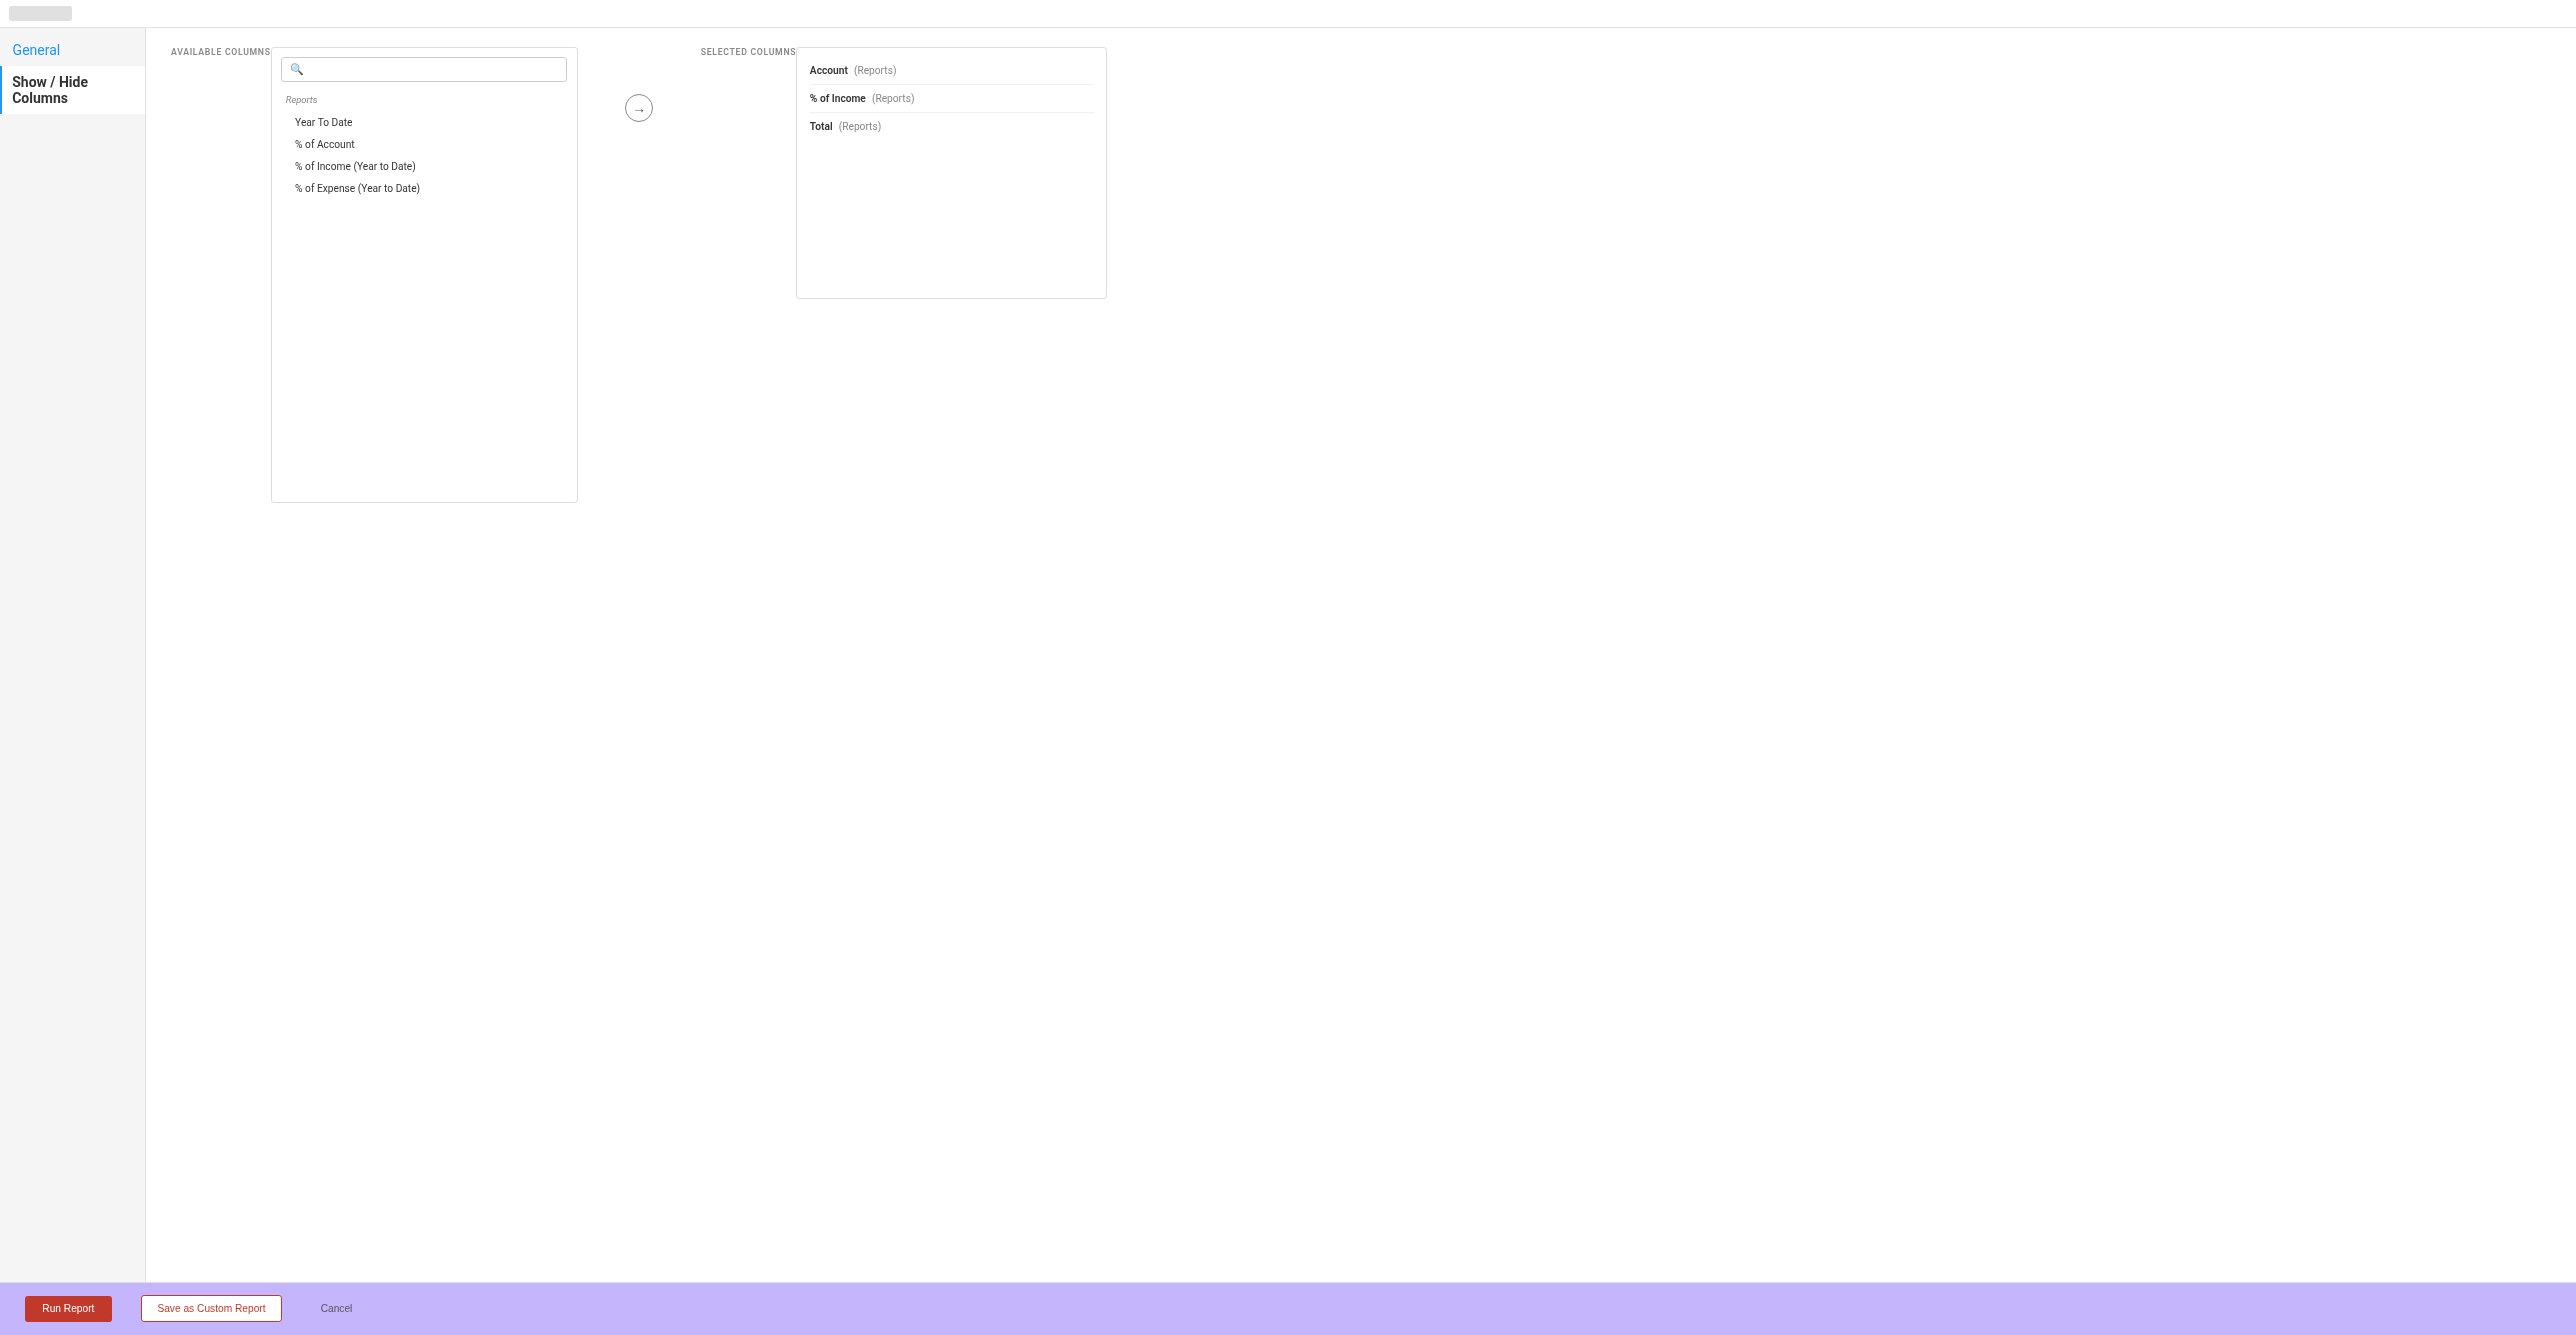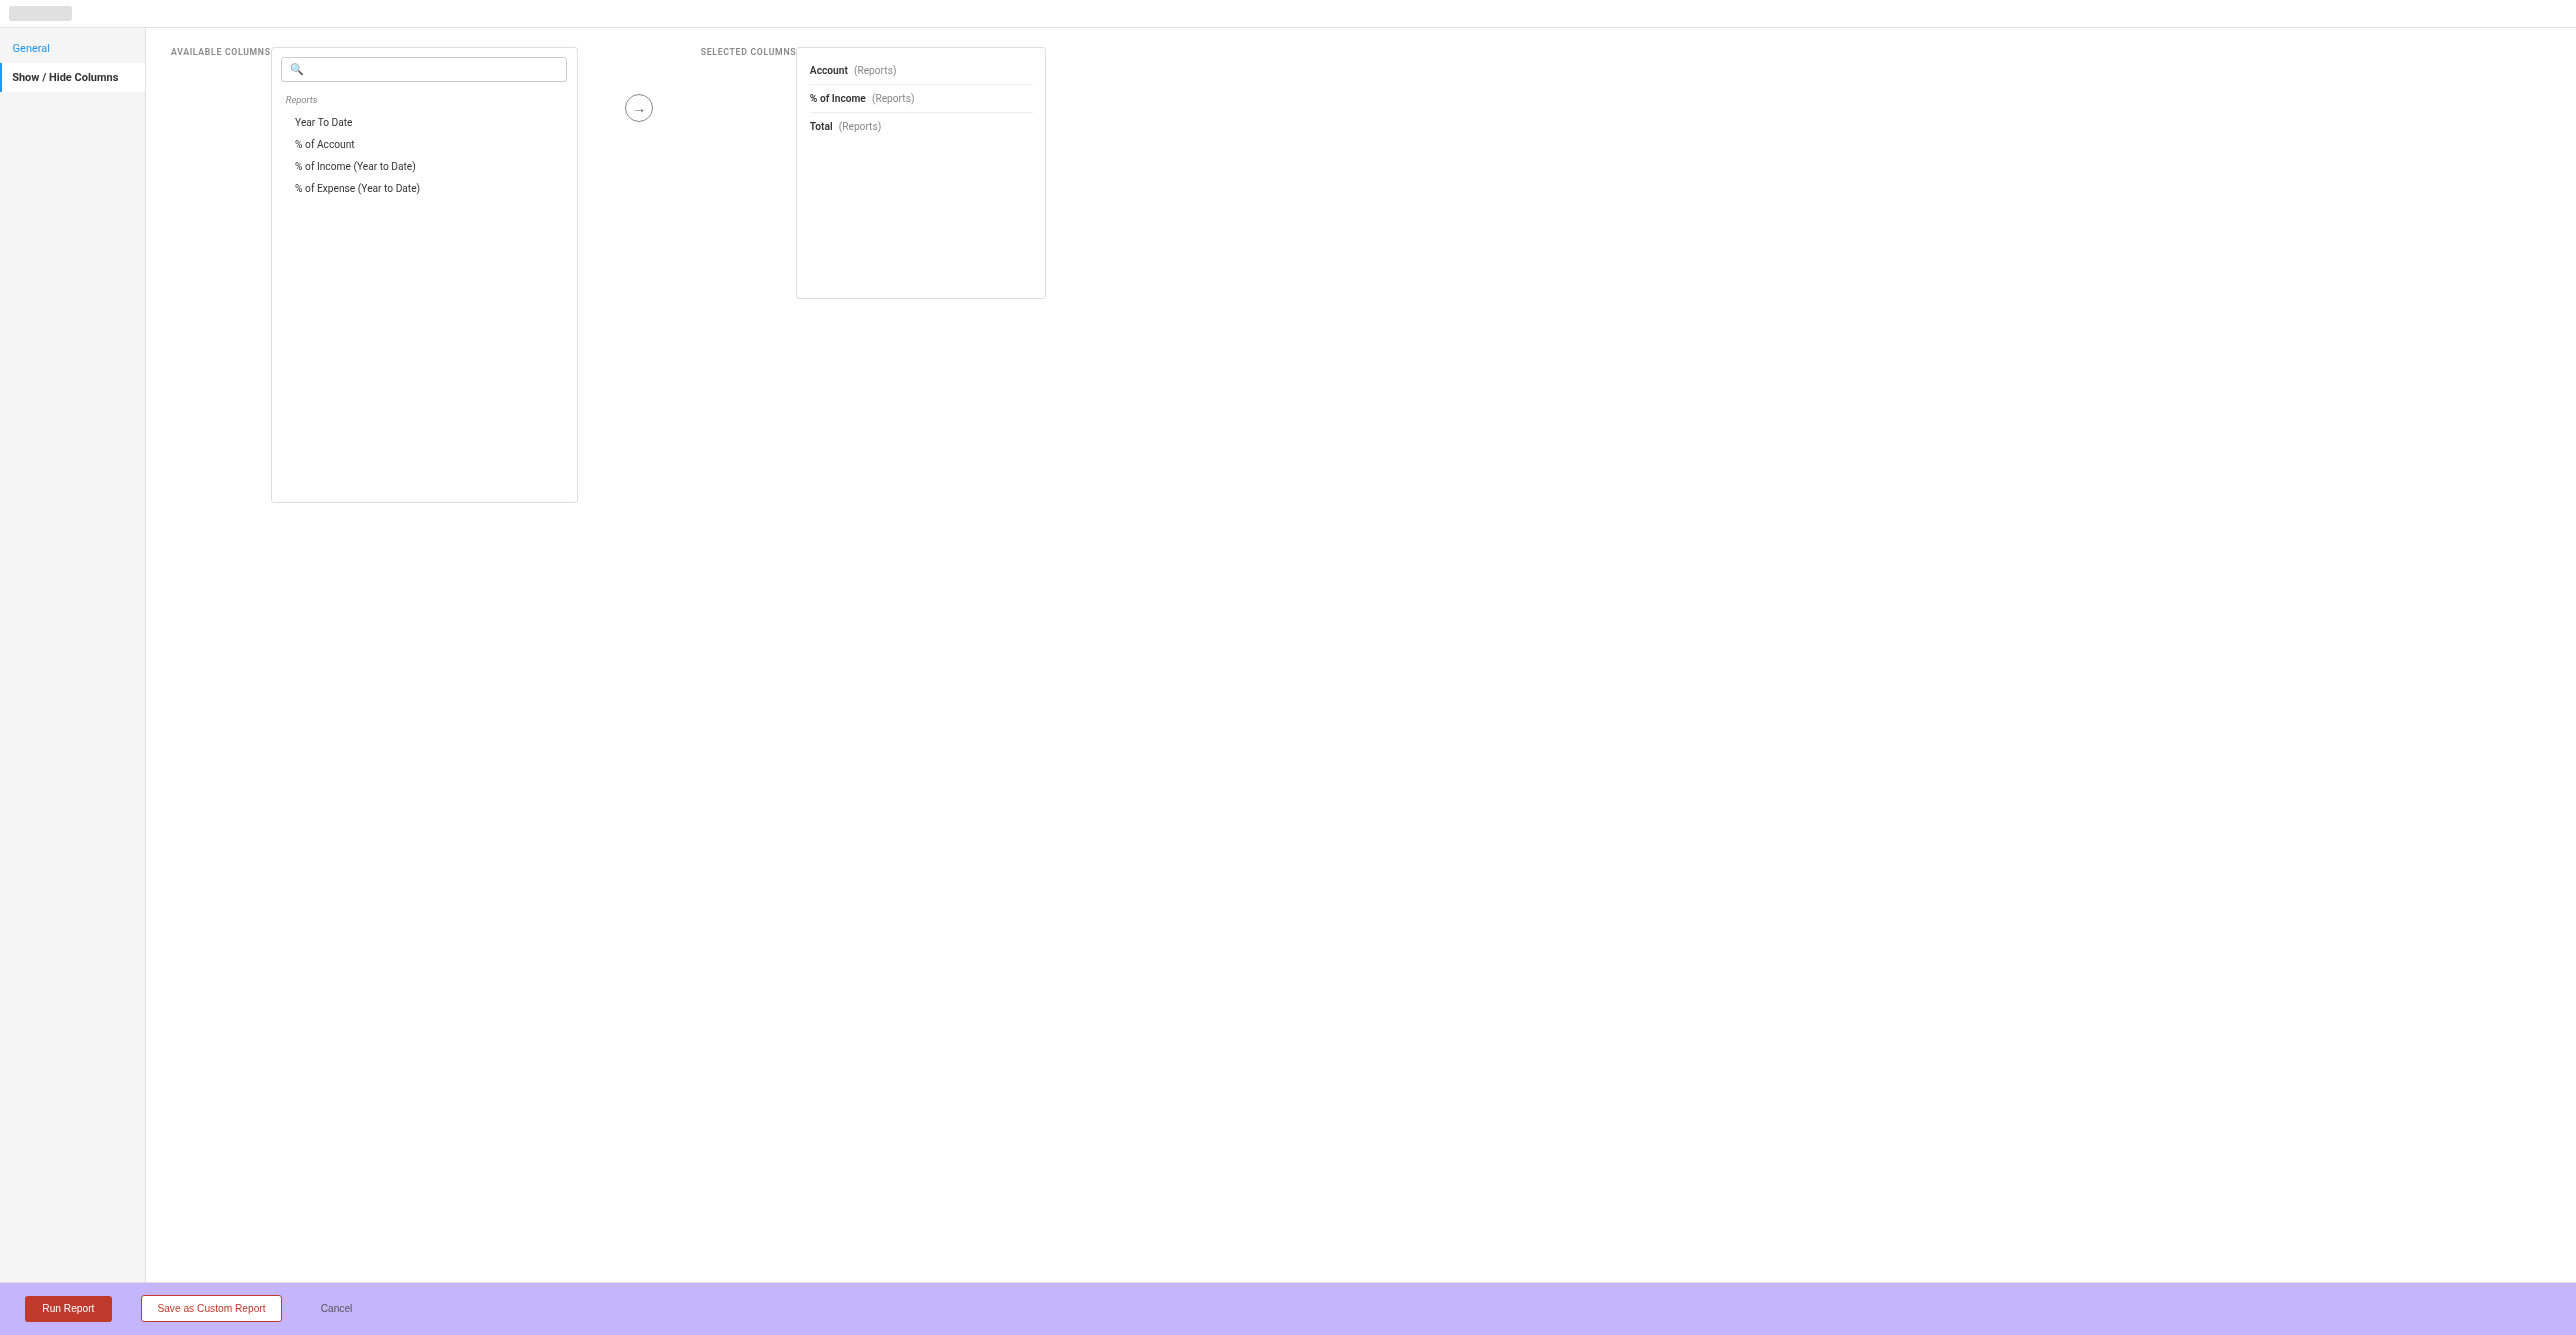--- a/index.html
+++ b/index.html
@@ -36,21 +36,21 @@
     .sidebar {
       width: 146px;
       background: #f5f5f5;
       border-right: 0.8px solid #e0e0e0;
       padding-top: 6.3px;
       flex-shrink: 0;
     }
 
     .sidebar-item {
       padding: 7.9px 12.6px;
-      font-size: 11px;
+      font-size: 14px;
       cursor: pointer;
       color: #333;
     }
 
     .sidebar-item.active {
       color: #2196F3;
     }
 
     .sidebar-item.selected {
       background: #fff;
@@ -160,21 +160,21 @@
       display: flex;
       align-items: center;
       justify-content: center;
       cursor: pointer;
       color: #555;
       font-size: 14px;
     }
 
     
     .selected-box {
-      width: 250px;
+      width: 311px;
       min-height: 252px;
       border: 0.8px solid #ddd;
       border-radius: 3.1px;
       background: #fff;
       padding: 9.4px 12.6px;
     }
 
     .selected-row {
       padding: 7.9px 0;
       font-size: 10.2px;

